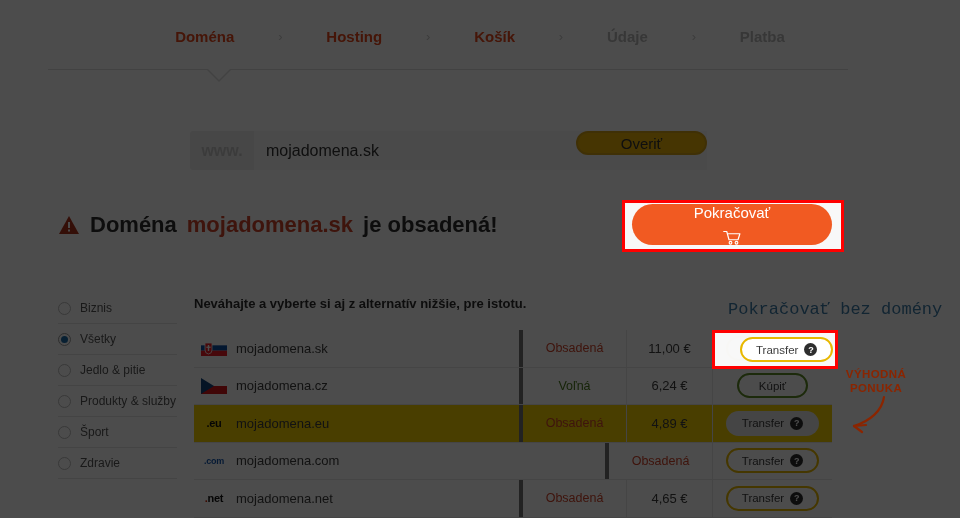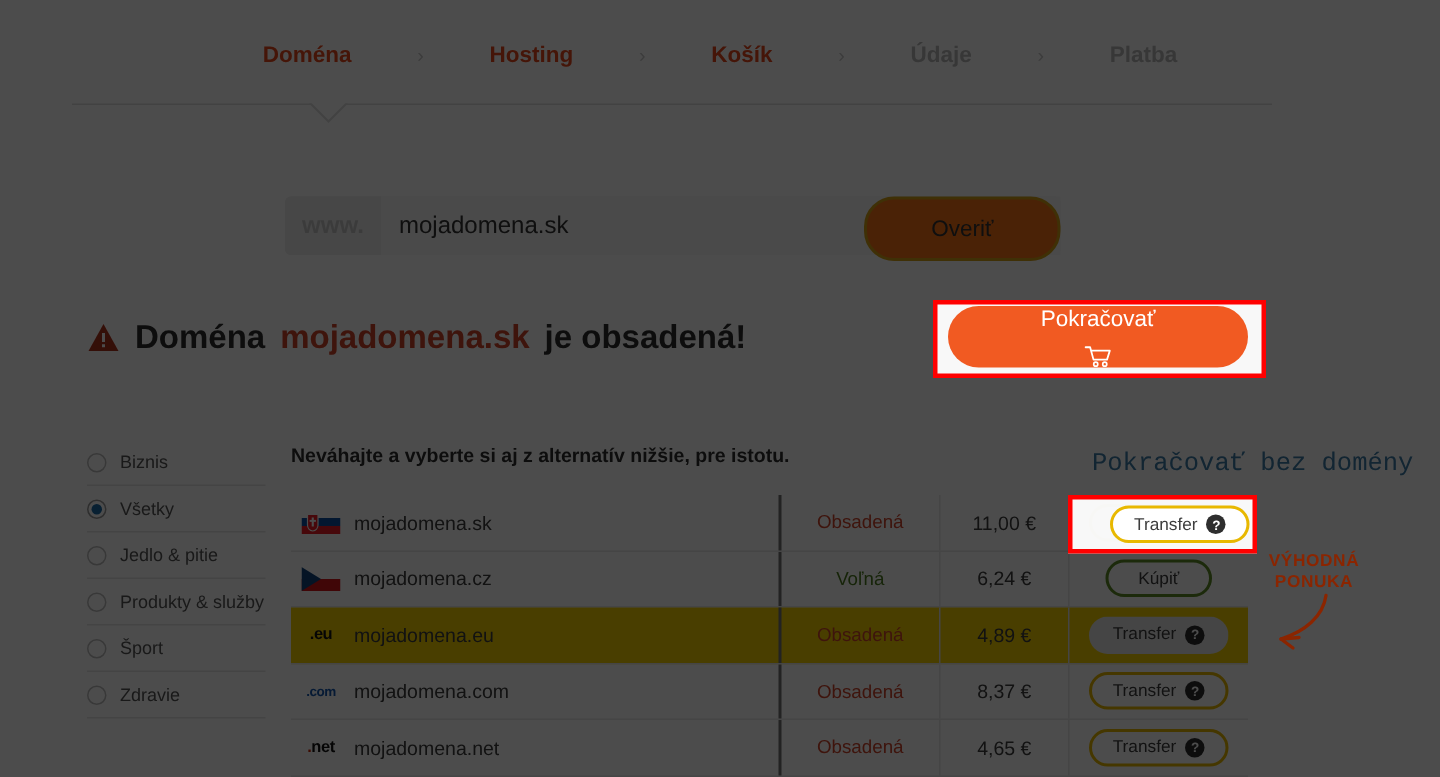--- a/index.html
+++ b/index.html
@@ -76,22 +76,22 @@
   .search-input {
     flex: 1;
     border: none; outline: none;
     background: #f7f7f7;
     font-size: 16px; color: #333;
     padding: 0 12px;
     font-family: "Liberation Sans", sans-serif;
   }
   .verify-btn {
     position: absolute; right: 0; top: 0;
-    width: 131px; height: 43px;
-    background: #f97316;
+    width: 131px; height: 24px;
+    background: #eab308;
     border: 2px solid #d4a017;
     border-radius: 20px;
     color: #333; font-size: 15px;
     cursor: pointer;
     font-family: "Liberation Sans", sans-serif;
   }
 
   
   .headline {
     position: absolute; top: 212px; left: 58px;
@@ -156,21 +156,21 @@
     display: flex; align-items: center;
     height: 37.5px;
     border-bottom: 1px solid #e6e6e6;
     background: #ffffff;
   }
   .row.hl { background: #f5d100; }
   .c-icon { width: 40px; display: flex; align-items: center; justify-content: center; flex: none; }
   .c-name { flex: 1; font-size: 13px; color: #3c3c3c; padding-left: 2px; }
   .c-status {
     width: 107px; text-align: center; font-size: 12.5px;
-    border-left: 2px solid #737373;
+    border-left: 4px solid #737373;
     height: 100%; display: flex; align-items: center; justify-content: center;
     flex: none;
   }
   .c-status.taken { color: #d0442b; }
   .c-status.free  { color: #4b7a1e; }
   .c-price {
     width: 86px; text-align: center; font-size: 13px; color: #3c3c3c;
     border-left: 1px solid #e6e6e6;
     height: 100%; display: flex; align-items: center; justify-content: center;
     flex: none;
@@ -353,21 +353,20 @@
         </button>
       </span>
     </div>
 
     <div class="row">
       <span class="c-icon">
         <span class="tld com">.com</span>
       </span>
       <span class="c-name">mojadomena.com</span>
       <span class="c-status taken">Obsadená</span>
-      <span class="c-price">8,37 €</span>
       <span class="c-action">
         <button class="pill">
           <span>Transfer</span>
           <span class="qmark">?</span>
         </button>
       </span>
     </div>
 
     <div class="row">
       <span class="c-icon">

